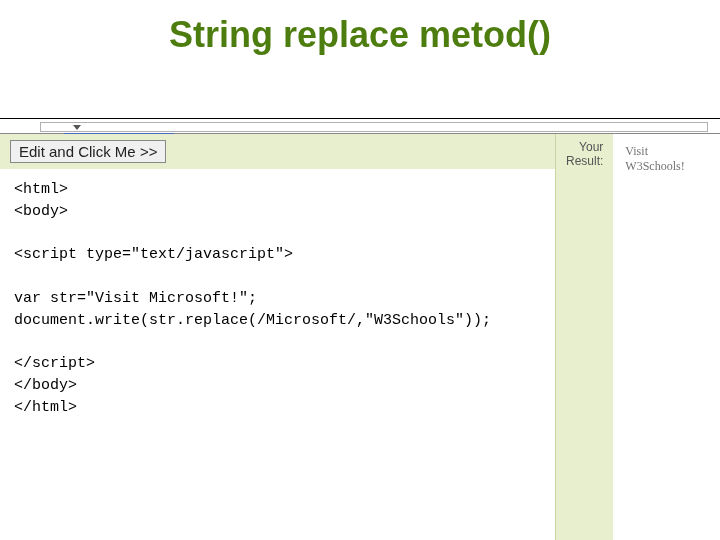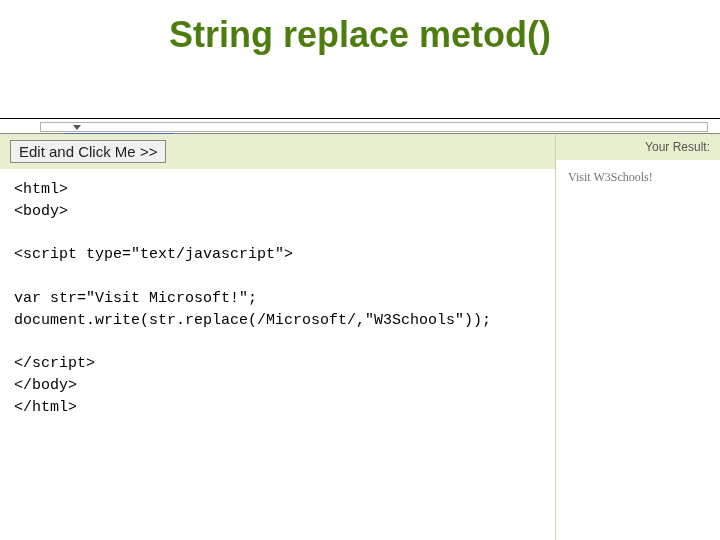--- a/index.html
+++ b/index.html
@@ -94,21 +94,21 @@
       padding: 10px 14px;
       font-family: "Courier New", Courier, monospace;
       font-size: 15px;
       line-height: 1.45;
       white-space: pre;
       color: #000;
     }
     .right-panel {
       width: 164px;
       display: flex;
-      flex-direction: column;
+      flex-direction: row;
     }
     .right-header {
       background: #e7efcf;
       padding: 6px 10px;
       text-align: right;
       font-family: Verdana, Geneva, sans-serif;
       font-size: 12px;
       color: #555;
     }
     .result-pane {

